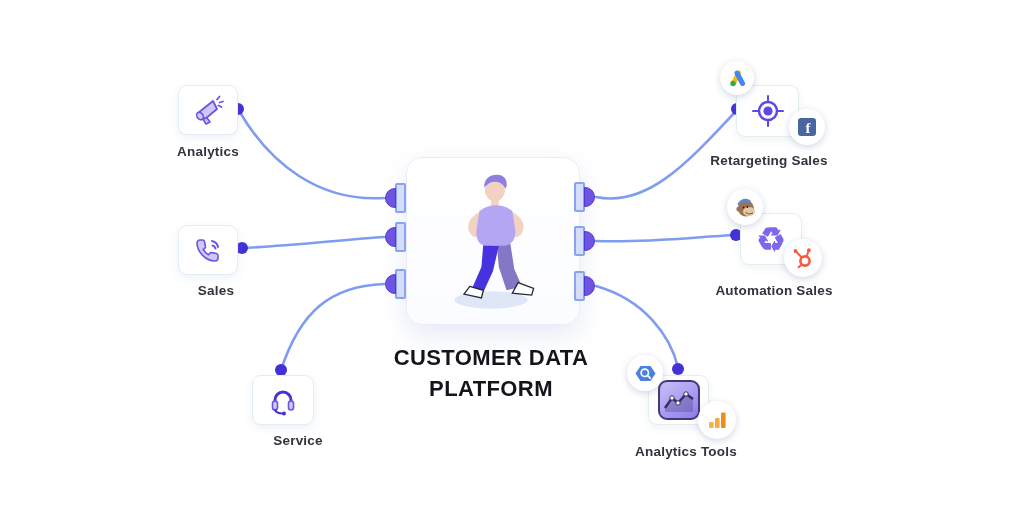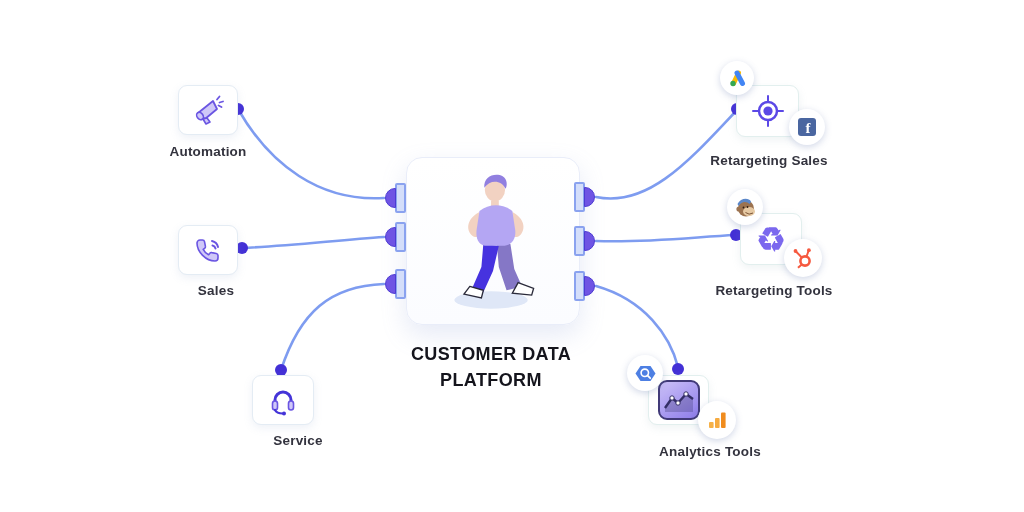--- a/index.html
+++ b/index.html
@@ -10,21 +10,21 @@
         display:flex;align-items:center;justify-content:center;}
   .src-card{width:58px;height:48px;border:1px solid #e4ecf4;
             box-shadow:0 3px 8px rgba(140,160,200,.15);}
   .tool-card{border:1px solid #e2efee;box-shadow:0 3px 8px rgba(140,170,180,.14);}
   .center-card{left:406px;top:157px;width:172px;height:166px;border-radius:16px;
                border:1px solid #e9edf9;background:linear-gradient(180deg,#ffffff,#fbfcff);
                box-shadow:0 10px 26px rgba(130,150,210,.20);z-index:2;}
   .node-label{position:absolute;transform:translateX(-50%);z-index:4;
               font-size:13.5px;font-weight:700;color:#33333e;white-space:nowrap;letter-spacing:.2px;}
   .title{position:absolute;left:491px;top:342px;width:250px;transform:translateX(-50%);
-         text-align:center;font-size:18px;font-weight:800;line-height:1.42;
+         text-align:center;font-size:22px;font-weight:800;line-height:1.42;
          color:#14141c;letter-spacing:.4px;z-index:4;}
   .badge{position:absolute;border-radius:50%;background:#fff;z-index:5;
          box-shadow:0 2px 7px rgba(90,110,170,.28);
          display:flex;align-items:center;justify-content:center;}
   .port{position:absolute;width:11px;height:30px;background:#d4defa;
         border:2px solid #8aa2ef;border-radius:2px;z-index:3;box-sizing:border-box;}
   .port::before{content:"";position:absolute;top:3px;width:11px;height:20px;background:#6f54e4;
         border:1.5px solid #4c3ad2;box-sizing:border-box;}
   .port-l::before{left:-12px;border-radius:11px 0 0 11px;}
   .port-r::before{right:-12px;border-radius:0 11px 11px 0;}
@@ -87,21 +87,21 @@
       <path d="M8 21 L23 9 L27 17 L15 27 Z" fill="#cfc8f8" stroke="#6a55e2" stroke-width="1.8" stroke-linejoin="round"></path>
       <ellipse cx="10" cy="24" rx="3" ry="4" fill="#cfc8f8" stroke="#6a55e2" stroke-width="1.6" transform="rotate(-35 10 24)"></ellipse>
       <path d="M13 27 L16 32 L20 30 L17 26 Z" fill="#cfc8f8" stroke="#6a55e2" stroke-width="1.6" stroke-linejoin="round"></path>
       <g stroke="#6a55e2" stroke-width="1.8" stroke-linecap="round">
         <line x1="27" y1="7.5" x2="29.5" y2="4.5"></line>
         <line x1="29.5" y1="10.5" x2="33" y2="9.5"></line>
         <line x1="28.5" y1="13.5" x2="31.5" y2="15"></line>
       </g>
     </svg>
   </div>
-  <div class="node-label" style="left:208px;top:144px">Automation</div>
+  <div class="node-label" style="left:208px;top:144px">Analytics</div>
 
   <div class="card src-card" style="left:178px;top:225px">
     <svg width="36" height="36" viewBox="0 0 36 36">
       <path d="M10 8 C8.3 8 7 9.5 7 11 C7 20 16 29 25 29 C26.6 29 28 27.8 28 26 L28 23.5 C28 22.5 27.3 21.7 26.3 21.5 L21.8 20.6 C21 20.4 20.2 20.7 19.7 21.4 L18.6 22.8 C15.7 21.4 14.6 20.3 13.2 17.4 L14.6 16.3 C15.3 15.8 15.6 15 15.4 14.2 L14.5 9.7 C14.3 8.7 13.5 8 12.5 8 Z" fill="#cfc8f8" stroke="#6a55e2" stroke-width="1.6" stroke-linejoin="round"></path>
       <path d="M22 9 a8 8 0 0 1 6 6" stroke="#6a55e2" stroke-width="2" fill="none" stroke-linecap="round"></path>
       <path d="M22.5 13.5 a4 4 0 0 1 3 3" stroke="#6a55e2" stroke-width="2" fill="none" stroke-linecap="round"></path>
     </svg>
   </div>
   <div class="node-label" style="left:216px;top:283px">Sales</div>
 
@@ -160,21 +160,21 @@
   <div class="badge" style="left:784px;top:239px;width:38px;height:38px">
     <svg width="25" height="25" viewBox="0 0 25 25">
       <circle cx="14" cy="15" r="4.6" stroke="#f6593f" stroke-width="2.6" fill="none"></circle>
       <line x1="11" y1="11.7" x2="5" y2="5.5" stroke="#f6593f" stroke-width="2"></line>
       <circle cx="4.5" cy="5" r="1.9" fill="#f6593f"></circle>
       <line x1="15.5" y1="10.5" x2="17.5" y2="5" stroke="#f6593f" stroke-width="2"></line>
       <circle cx="17.9" cy="4.2" r="1.9" fill="#f6593f"></circle>
       <line x1="10.8" y1="18.4" x2="7" y2="21.8" stroke="#f6593f" stroke-width="2"></line>
     </svg>
   </div>
-  <div class="node-label" style="left:774px;top:283px">Retargeting Tools</div>
+  <div class="node-label" style="left:774px;top:283px">Automation Sales</div>
 
   <div class="card tool-card" style="left:648px;top:375px;width:59px;height:48px">
     <div class="an-icon">
       <svg width="38" height="34" viewBox="0 0 38 34">
         <path d="M5,25 L12,15 L18,20 L26,11 L33,16 L33,29 L5,29 Z" fill="rgba(51,46,102,0.28)"></path>
         <polyline points="5,25 12,15 18,20 26,11 33,16" stroke="#332e66" stroke-width="2.4" fill="none" stroke-linejoin="round"></polyline>
         <circle cx="12" cy="15" r="2.2" fill="#fff" stroke="#332e66"></circle>
         <circle cx="18" cy="20" r="2.2" fill="#fff" stroke="#332e66"></circle>
         <circle cx="26" cy="11" r="2.2" fill="#fff" stroke="#332e66"></circle>
       </svg>
@@ -187,15 +187,15 @@
       <line x1="14.4" y1="14.4" x2="17.2" y2="17.2" stroke="#fff" stroke-width="1.8" stroke-linecap="round"></line>
     </svg>
   </div>
   <div class="badge" style="left:698px;top:401px;width:38px;height:38px">
     <svg width="24" height="24" viewBox="0 0 24 24">
       <rect x="4" y="14" width="4.6" height="6" rx="1" fill="#f6b148"></rect>
       <rect x="10" y="10" width="4.6" height="10" rx="1" fill="#f6ab40"></rect>
       <rect x="16" y="4.5" width="4.6" height="15.5" rx="1" fill="#f08c1e"></rect>
     </svg>
   </div>
-  <div class="node-label" style="left:710px;top:444px">Analytics Tools</div>
+  <div class="node-label" style="left:686px;top:444px">Analytics Tools</div>
 
 </div>
 
 </body></html>

